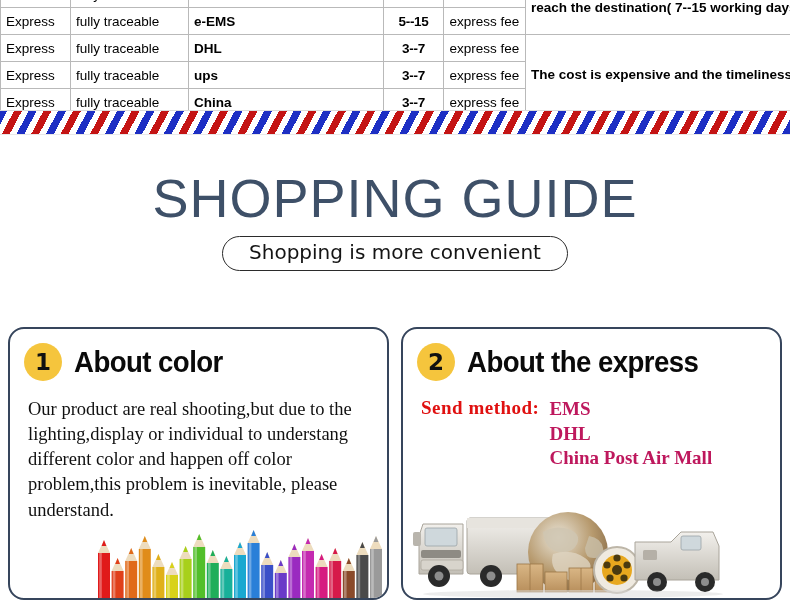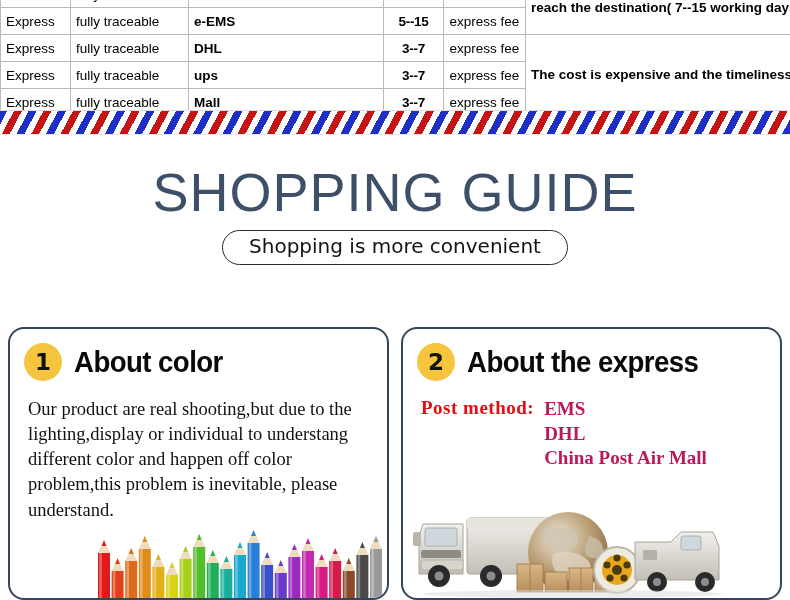--- a/index.html
+++ b/index.html
@@ -67,21 +67,21 @@
       #ffffff 20px, #ffffff 26px
     );
     border-top: 1px solid #dcdcdc;
     border-bottom: 1px solid #e8e8e8;
   }
 
   
   .guide-header {
     position: absolute;
     left: 0;
-    top: 164px;
+    top: 170px;
     width: 790px;
     text-align: center;
   }
   .guide-title {
     font-family: "Liberation Sans", sans-serif;
     font-size: 54px;
     letter-spacing: 1px;
     color: #3e5068;
     line-height: 1.05;
     font-weight: normal;
@@ -253,21 +253,21 @@
       <tr>
         <td class="c-type">Express</td>
         <td class="c-trace">fully traceable</td>
         <td class="c-method">ups</td>
         <td class="c-days">3--7</td>
         <td class="c-fee">express fee</td>
       </tr>
       <tr>
         <td class="c-type">Express</td>
         <td class="c-trace">fully traceable</td>
-        <td class="c-method">Mall</td>
+        <td class="c-method">China</td>
         <td class="c-days">3--7</td>
         <td class="c-fee">express fee</td>
       </tr>
     </tbody>
   </table>
 </div>
 
 <div class="airmail-stripe"></div>
 
 <div class="guide-header">
@@ -380,21 +380,21 @@
     </div>
   </div>
 
   <div class="card">
     <div class="card-head">
       <div class="badge">2</div>
       <div class="card-title">About the express</div>
     </div>
     <div class="card-body">
       <div class="send-row">
-        <div class="send-label">Post  method:</div>
+        <div class="send-label">Send  method:</div>
         <ul class="send-list">
           <li>EMS</li>
           <li>DHL</li>
           <li>China Post Air Mall</li>
         </ul>
       </div>
     </div>
 
     <div class="logistics">
       <svg width="360" height="96" viewBox="0 0 360 96">

